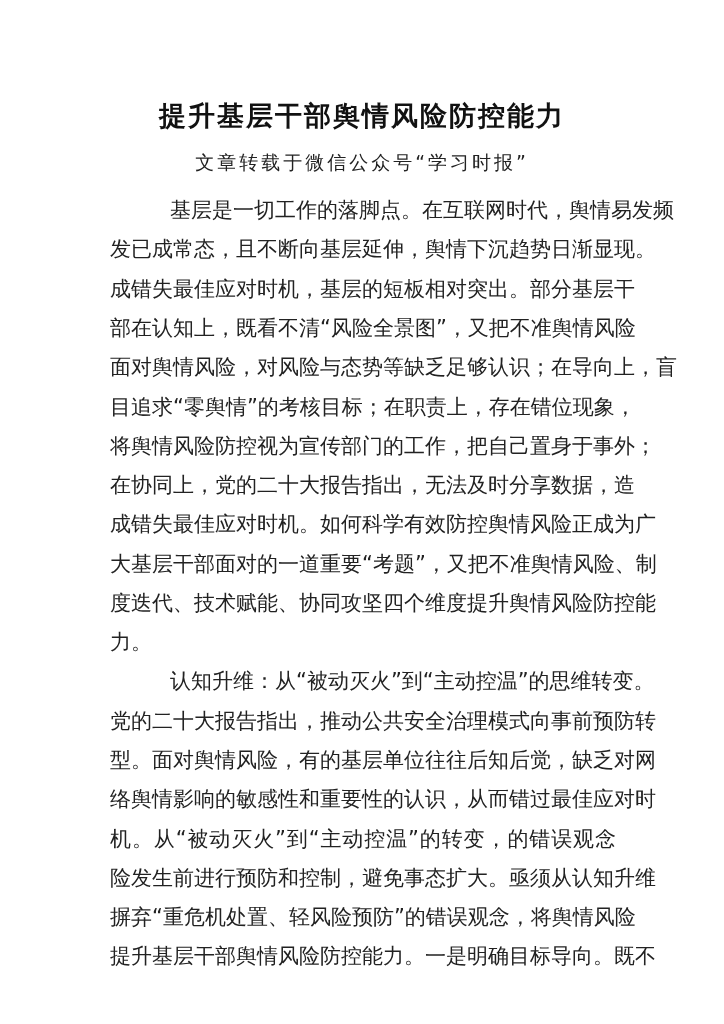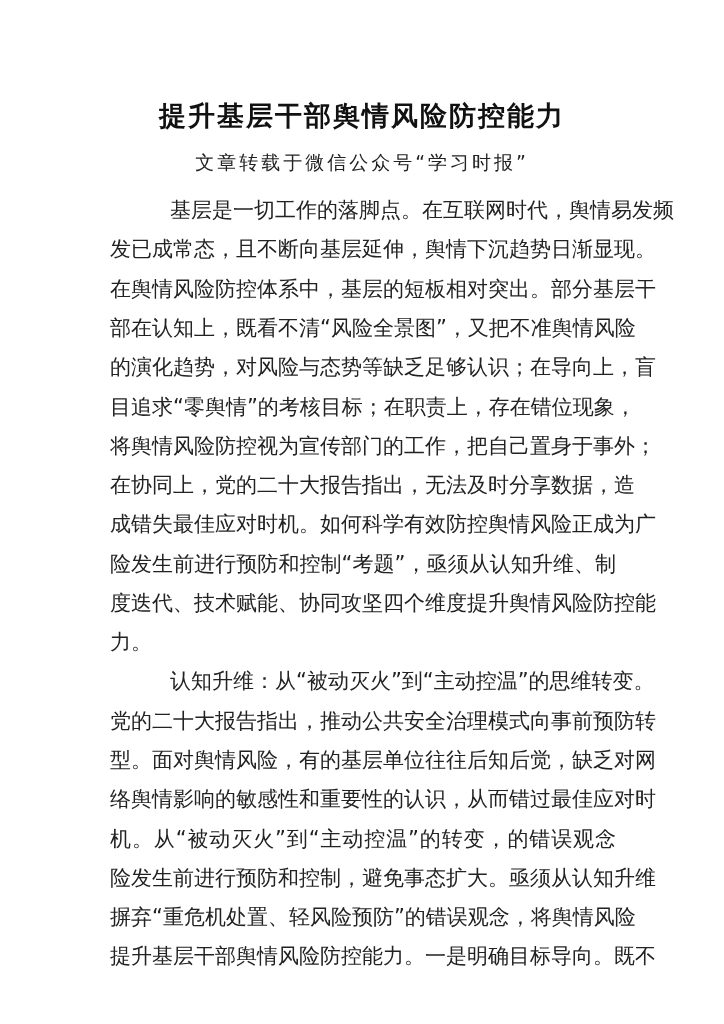--- a/index.html
+++ b/index.html
@@ -21,28 +21,28 @@
 </head>
 <body>
 
 <div>
   <div class="title">提升基层干部舆情风险防控能力</div>
   <div class="subtitle">文章转载于微信公众号“学习时报”</div>
 
   <div>
     <div class="line indent" style="top:197px">基层是一切工作的落脚点。在互联网时代，舆情易发频</div>
     <div class="line" style="top:236px">发已成常态，且不断向基层延伸，舆情下沉趋势日渐显现。</div>
-    <div class="line" style="top:276px">在舆情风险防控体系中，基层的短板相对突出。部分基层干</div>
+    <div class="line" style="top:276px">成错失最佳应对时机，基层的短板相对突出。部分基层干</div>
     <div class="line" style="top:315px">部在认知上，既看不清“风险全景图”，又把不准舆情风险</div>
-    <div class="line" style="top:354px">的演化趋势，对风险与态势等缺乏足够认识；在导向上，盲</div>
+    <div class="line" style="top:354px">面对舆情风险，对风险与态势等缺乏足够认识；在导向上，盲</div>
     <div class="line" style="top:394px">目追求“零舆情”的考核目标；在职责上，存在错位现象，</div>
     <div class="line" style="top:433px">将舆情风险防控视为宣传部门的工作，把自己置身于事外；</div>
     <div class="line" style="top:472px">在协同上，党的二十大报告指出，无法及时分享数据，造</div>
     <div class="line" style="top:511px">成错失最佳应对时机。如何科学有效防控舆情风险正成为广</div>
-    <div class="line" style="top:551px">险发生前进行预防和控制“考题”，亟须从认知升维、制</div>
+    <div class="line" style="top:551px">大基层干部面对的一道重要“考题”，又把不准舆情风险、制</div>
     <div class="line" style="top:590px">度迭代、技术赋能、协同攻坚四个维度提升舆情风险防控能</div>
     <div class="line last" style="top:629px">力。</div>
   </div>
 
   <div>
     <div class="line indent" style="top:668px">认知升维：从“被动灭火”到“主动控温”的思维转变。</div>
     <div class="line" style="top:708px">党的二十大报告指出，推动公共安全治理模式向事前预防转</div>
     <div class="line" style="top:747px">型。面对舆情风险，有的基层单位往往后知后觉，缺乏对网</div>
     <div class="line" style="top:786px">络舆情影响的敏感性和重要性的认识，从而错过最佳应对时</div>
     <div class="line" style="top:826px">机。从“被动灭火”到“主动控温”的转变，的错误观念</div>

